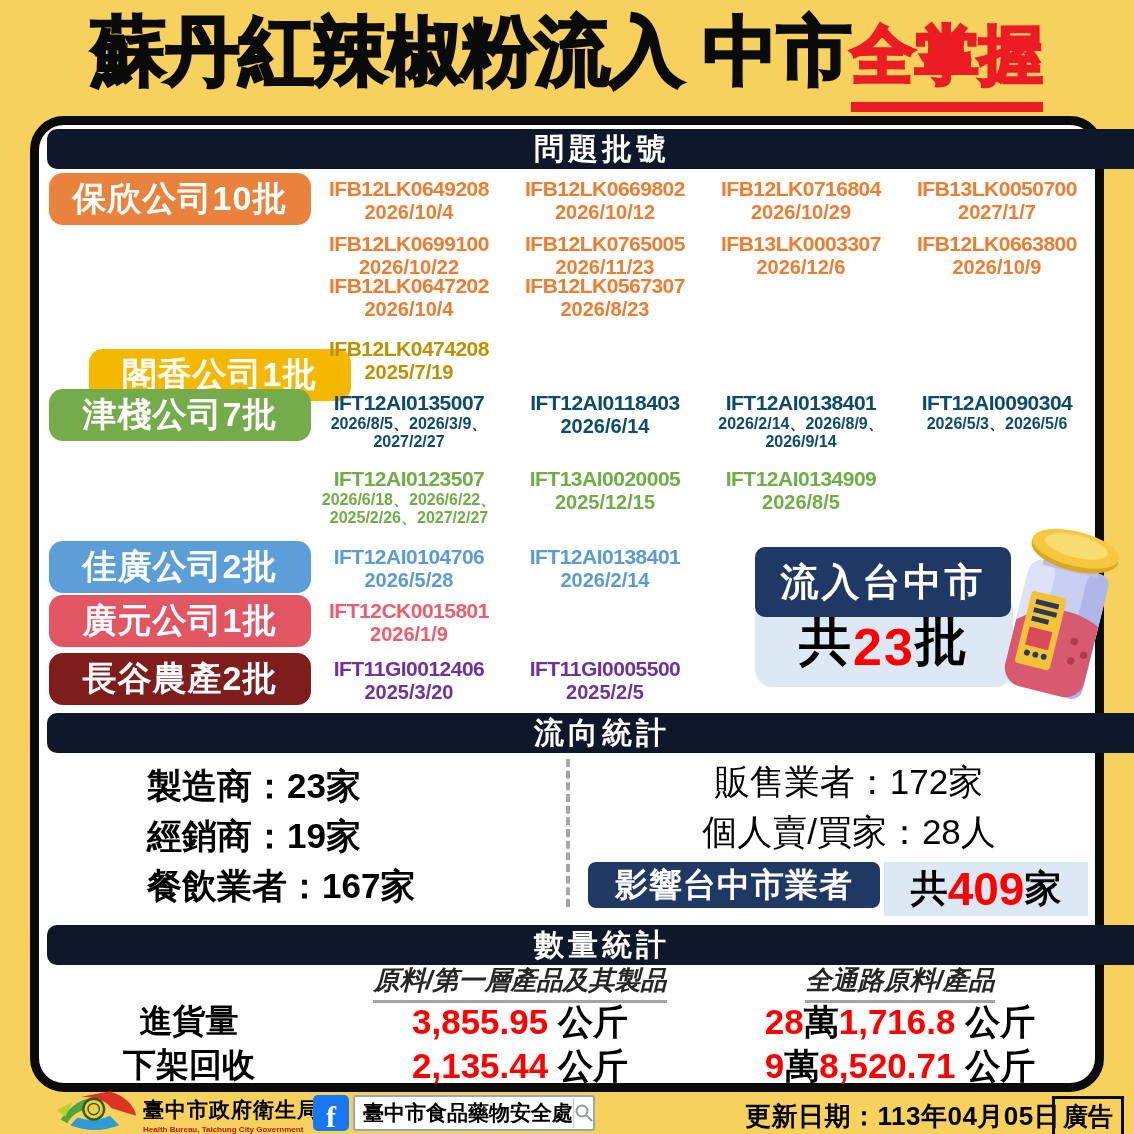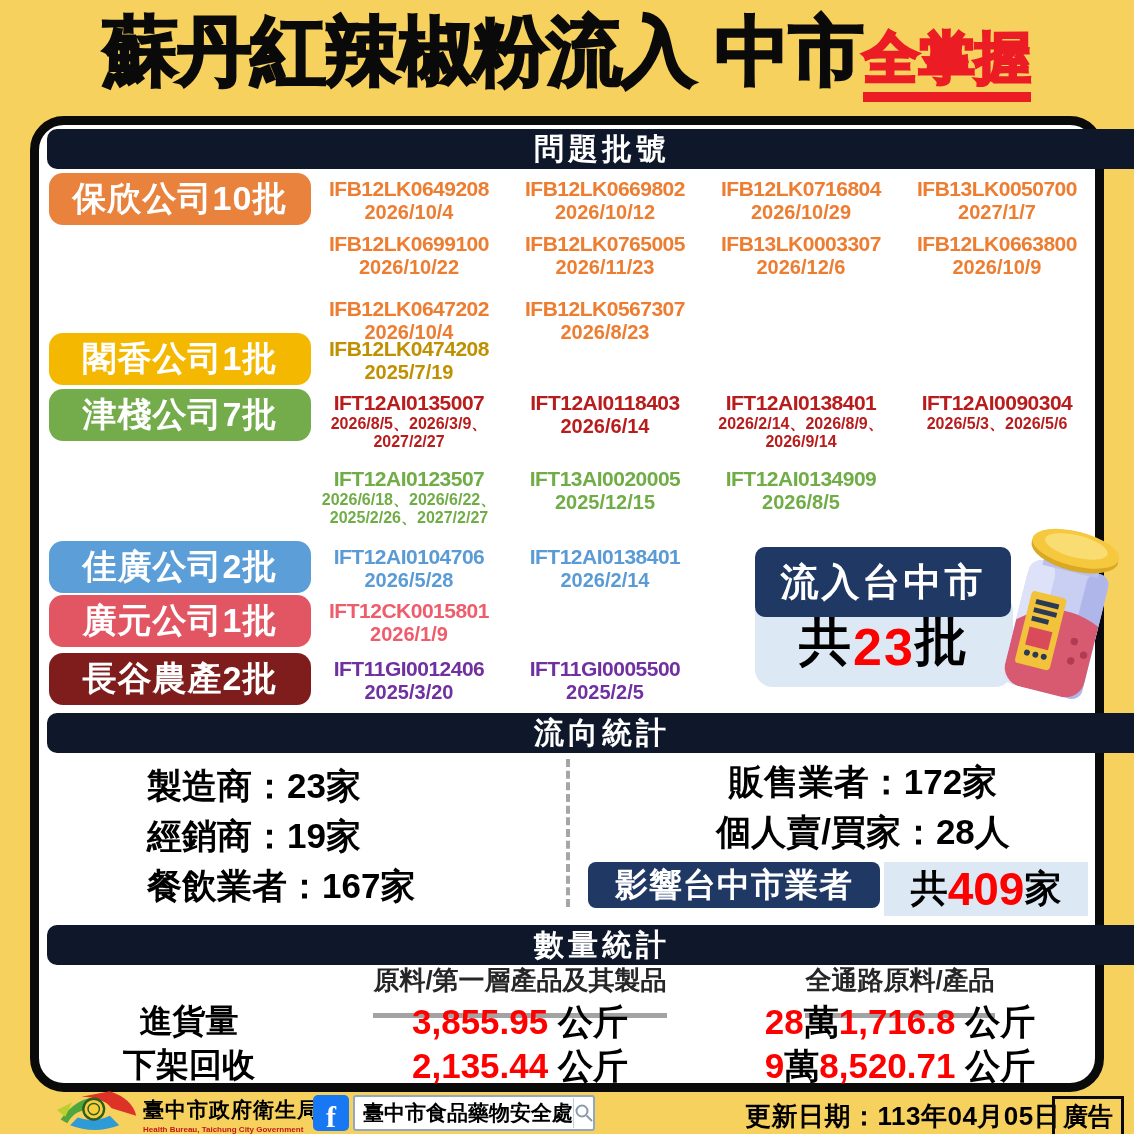--- a/index.html
+++ b/index.html
@@ -10,23 +10,23 @@
     font-family:"Liberation Sans","DejaVu Sans",sans-serif;
     color:#000;
   }
   
   .title-row { position:absolute; top:2px; left:0; width:100%; text-align:center; white-space:nowrap; }
   .title-main {
     font-size:75px; font-weight:900; letter-spacing:-1px; color:#0A0A0A;
     -webkit-text-stroke:2.5px #0A0A0A;
   }
   .title-red {
-    font-size:56px; font-weight:900; color:#EC1C24;
+    font-size:64px; font-weight:900; color:#EC1C24;
     -webkit-text-stroke:3px #EC1C24;
-    display:inline-block; border-bottom:10px solid #EC1C24; padding-bottom:4px; line-height:1.05;
+    display:inline-block; border-bottom:10px solid #EC1C24; padding-bottom:13px; line-height:1.05;
     vertical-align:baseline;
   }
   
   .panel {
     position:absolute; left:30px; top:116px; width:1074px; height:976px;
     background:#FFFFFF; border:9px solid #0A0A0A; border-radius:34px;
   }
   .sec-bar {
     position:absolute; left:8px; width:1110px; height:40px;
     background:#0f172a; border-radius:10px;
@@ -35,28 +35,28 @@
   }
   .bar-batch   { top:4px; }
   .bar-flow    { top:588px; }
   .bar-qty     { top:800px; }
   
   .badge {
     position:absolute; left:10px; width:262px; height:52px;
     border-radius:14px; color:#fff; font-size:34px; font-weight:bold; letter-spacing:1px;
     display:flex; align-items:center; justify-content:center;
   }
-  .badge.b0 { top:48px; }  .badge.b1 { top:208px; } .badge.b2 { top:264px; }
+  .badge.b0 { top:48px; }  .badge.b1 { top:224px;margin-left:40px; } .badge.b2 { top:264px; }
   .badge.b3 { top:416px; } .badge.b4 { top:470px; } .badge.b5 { top:528px; }
   
   .brow {
     position:absolute; left:272px; width:784px;
     display:grid; grid-template-columns:repeat(4,196px);
   }
-  .r00 { top:52px; } .r01 { top:107px; } .r02 { top:172px; }
+  .r00 { top:52px; } .r01 { top:107px; } .r02 { top:149px; }
   .r10 { top:212px; }
   .r20 { top:266px; } .r21 { top:342px; }
   .r30 { top:420px; }
   .r40 { top:474px; }
   .r50 { top:532px; }
   .bcell { text-align:center; font-weight:bold; line-height:1.12; }
   .bid   { font-size:21px; letter-spacing:-0.5px; }
   .bdate { font-size:20px; }
   .bdate.sm { font-size:16px; line-height:1.18; }
   
@@ -69,38 +69,38 @@
   .inflow-navy {
     position:absolute; left:716px; top:422px; width:256px; height:70px;
     background:#1F3864; border-radius:10px;
     color:#fff; font-size:38px; font-weight:bold; letter-spacing:3px;
     display:flex; align-items:center; justify-content:center;
   }
   .num-red { color:#FF0000; }
   .jar { position:absolute; left:952px; top:398px; width:136px; height:186px; }
   
   .flow-left  { position:absolute; left:108px; top:636px; font-size:35px; font-weight:bold; line-height:50px; }
-  .flow-right { position:absolute; left:604px; top:632px; width:440px; text-align:center; font-size:35px; font-weight:bold; line-height:50px; }
+  .flow-right { position:absolute; left:590px; top:632px; width:440px; text-align:center; font-size:35px; font-weight:normal; line-height:50px; }
   .flow-divider { position:absolute; left:527px; top:634px; height:148px; border-left:4px dashed #A6A6A6; }
   .impact-navy {
     position:absolute; left:549px; top:737px; width:292px; height:46px;
     background:#1F3864; border-radius:8px;
     color:#fff; font-size:33px; font-weight:bold; letter-spacing:1px;
     display:flex; align-items:center; justify-content:center;
   }
   .impact-light {
     position:absolute; left:845px; top:737px; width:204px; height:54px;
     background:#DCE9F5;
     display:flex; align-items:center; justify-content:center;
     font-size:37px; font-weight:900;
   }
   .impact-light .big { font-size:46px; font-weight:700; }
   
   .q-head { position:absolute; top:838px; text-align:center; font-size:26px; font-weight:bold; color:#262626; }
-  .q-head span { display:inline-block; border-bottom:5px solid #a3a3a3; padding-bottom:15px; }
+  .q-head span { display:inline-block; border-bottom:3px solid #a3a3a3; padding-bottom:2px;font-style:italic; }
   .qh1 { left:281px; width:400px; }
   .qh2 { left:661px; width:400px; }
   .q-label { position:absolute; left:40px; width:220px; text-align:center; font-size:33px; font-weight:bold; }
   .q-val   { position:absolute; text-align:center; font-size:35px; font-weight:bold; white-space:nowrap; }
   .qr1 { top:874px; } .qr2 { top:918px; }
   .qc1 { left:281px; width:400px; } .qc2 { left:661px; width:400px; }
   .q-val .red { color:#FF0000; }
   
   .footer-logo { position:absolute; left:55px; top:1089px; }
   .bureau { position:absolute; left:143px; top:1096px; }
@@ -191,21 +191,21 @@
       </div>
   </div>
 
   <div class="brow r10" style="color: rgb(191, 144, 0);">
     <div class="bcell">
         <div class="bid">IFB12LK0474208</div>
         <div class="bdate">2025/7/19</div>
       </div>
   </div>
 
-  <div class="brow r20" style="color: #b91c1c;">
+  <div class="brow r20" style="color: #0c4a6e;">
     <div class="bcell">
         <div class="bid">IFT12AI0135007</div>
         <div class="bdate sm">2026/8/5、2026/3/9、</div>
         <div class="bdate sm">2027/2/27</div>
       </div>
     <div class="bcell">
         <div class="bid">IFT12AI0118403</div>
         <div class="bdate">2026/6/14</div>
       </div>
     <div class="bcell">

